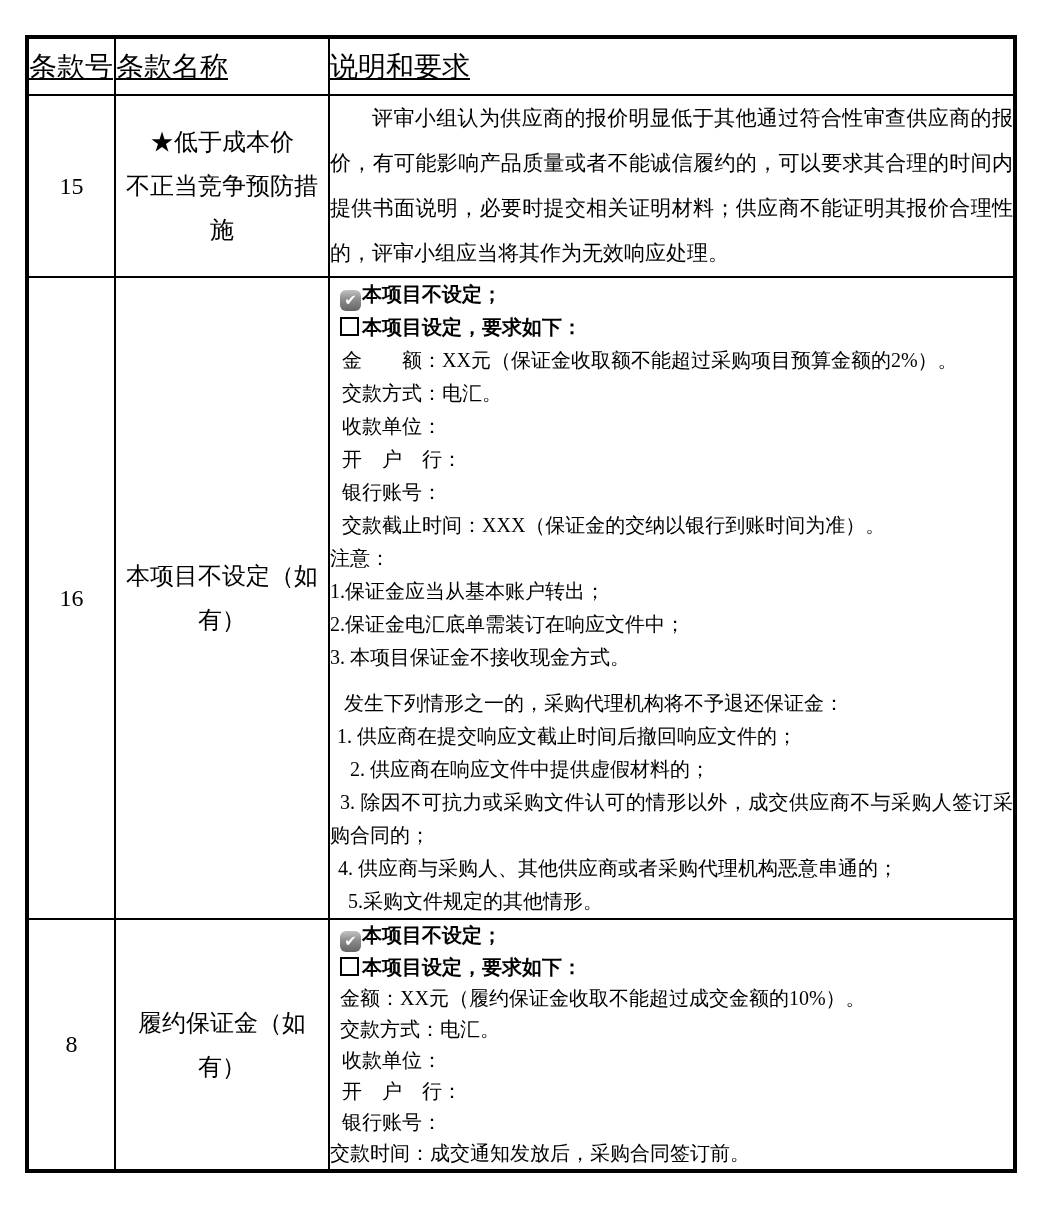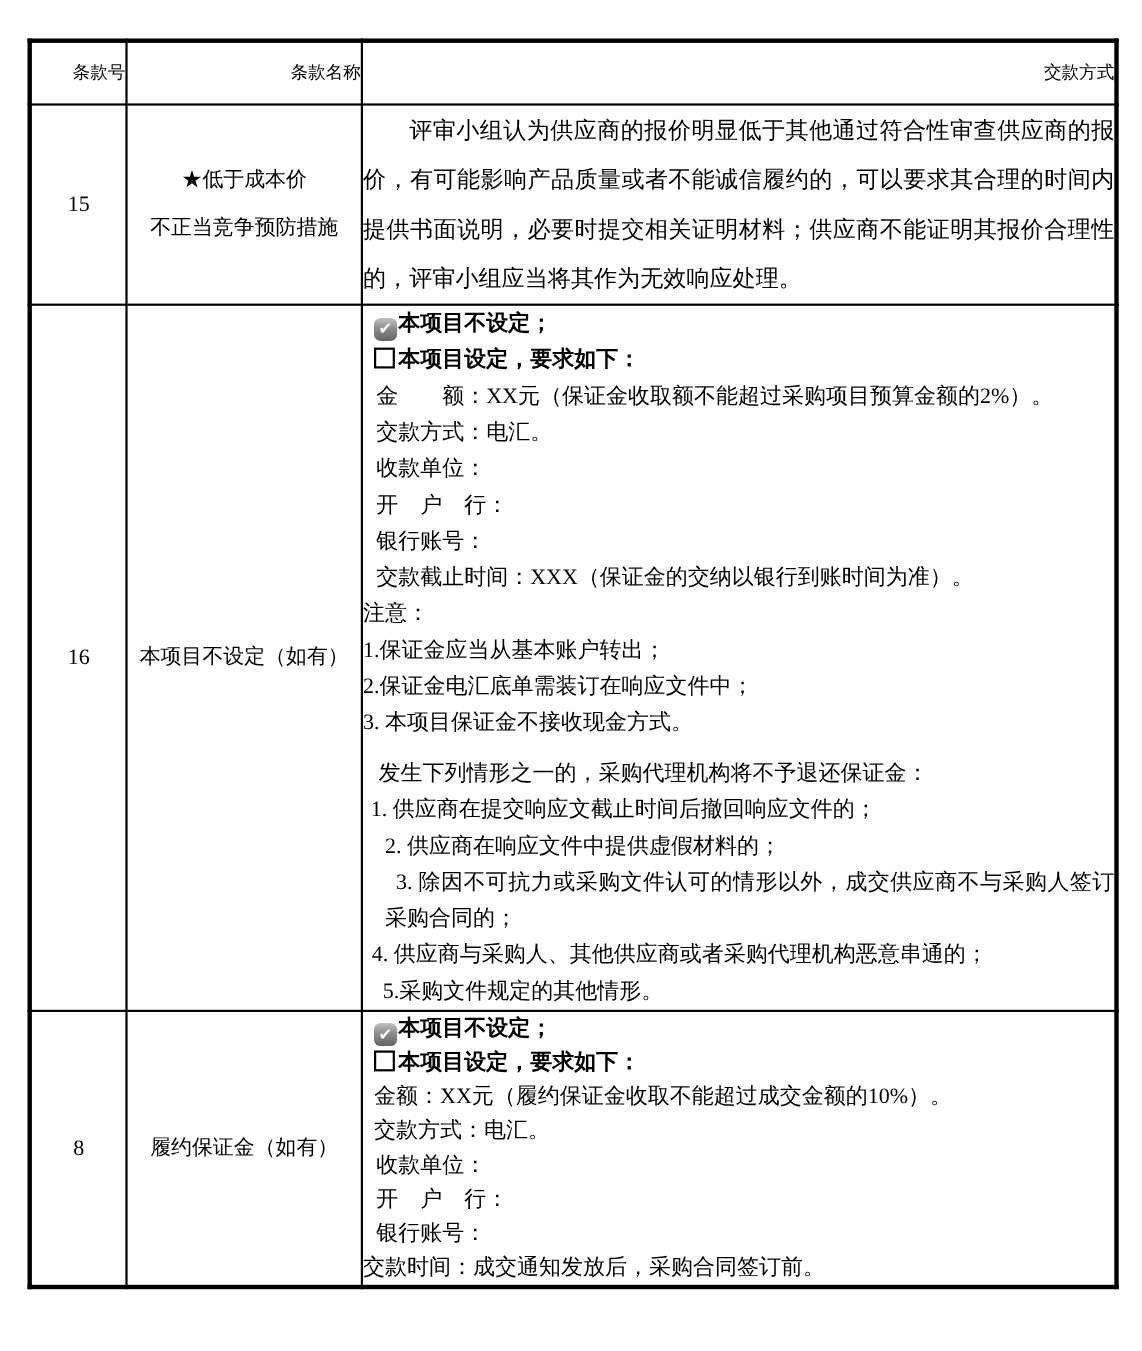--- a/index.html
+++ b/index.html
@@ -17,30 +17,30 @@
     border-collapse:collapse;
     table-layout:fixed;
     border:4px solid #000;
   }
   table.clauses th, table.clauses td{
     border:2px solid #000;
     padding:0;
   }
   thead tr{height:58px;}
   th{
-    font-size:16px;font-weight:normal;
-    text-align:right;vertical-align:middle;
+    font-size:28px;font-weight:normal;
+    text-align:left;vertical-align:middle;text-decoration:underline;
   }
   td.num{
     text-align:center;vertical-align:middle;
-    font-size:20px;
+    font-size:24px;
   }
   td.name{
     text-align:center;vertical-align:middle;
-    font-size:19px;line-height:44px;
+    font-size:24px;line-height:44px;
   }
   td.desc{
     vertical-align:top;
     padding:2px 6px 1px 3px;
     font-size:20px;
   }
   tr.r0{height:181px;}
   tr.r1{height:640px;}
   tr.r2{height:250px;}
   tr.r0 td.desc{font-size:21px;}
@@ -84,21 +84,21 @@
   <table class="clauses">
     <colgroup>
       <col style="width:88px">
       <col style="width:214px">
       <col style="width:686px">
     </colgroup>
     <thead>
       <tr>
         <th>条款号</th>
         <th>条款名称</th>
-        <th>交款方式</th>
+        <th>说明和要求</th>
       </tr>
     </thead>
     <tbody>
         <tr class="r0">
           <td class="num">15</td>
           <td class="name">
             <div>★低于成本价</div>
             <div>不正当竞争预防措施</div>
           </td>
           <td class="desc">
@@ -120,21 +120,21 @@
             <div class="line" style="text-indent: 0.6em;"><span>银行账号：</span></div>
             <div class="line" style="text-indent: 0.6em;"><span>交款截止时间：XXX（保证金的交纳以银行到账时间为准）。</span></div>
             <div class="line"><span>注意：</span></div>
             <div class="line"><span>1.保证金应当从基本账户转出；</span></div>
             <div class="line"><span>2.保证金电汇底单需装订在响应文件中；</span></div>
             <div class="line"><span>3. 本项目保证金不接收现金方式。</span></div>
             <div class="blank"></div>
             <div class="line" style="text-indent: 0.7em;"><span>发生下列情形之一的，采购代理机构将不予退还保证金：</span></div>
             <div class="line" style="text-indent: 0.35em;"><span>1. 供应商在提交响应文截止时间后撤回响应文件的；</span></div>
             <div class="line" style="text-indent: 0.4em; padding-left: 12px;"><span>2. 供应商在响应文件中提供虚假材料的；</span></div>
-            <div class="line" style="text-indent: 0.5em; padding-left: 20px;"><span>3. 除因不可抗力或采购文件认可的情形以外，成交供应商不与采购人签订采购合同的；</span></div>
+            <div class="line" style="text-indent: 0.5em;"><span>3. 除因不可抗力或采购文件认可的情形以外，成交供应商不与采购人签订采购合同的；</span></div>
             <div class="line" style="text-indent: 0.4em;"><span>4. 供应商与采购人、其他供应商或者采购代理机构恶意串通的；</span></div>
             <div class="line" style="text-indent: 0.9em;"><span>5.采购文件规定的其他情形。</span></div>
           </td>
         </tr>
         <tr class="r2">
           <td class="num">8</td>
           <td class="name">
             <div>履约保证金（如有）</div>
           </td>
           <td class="desc">

